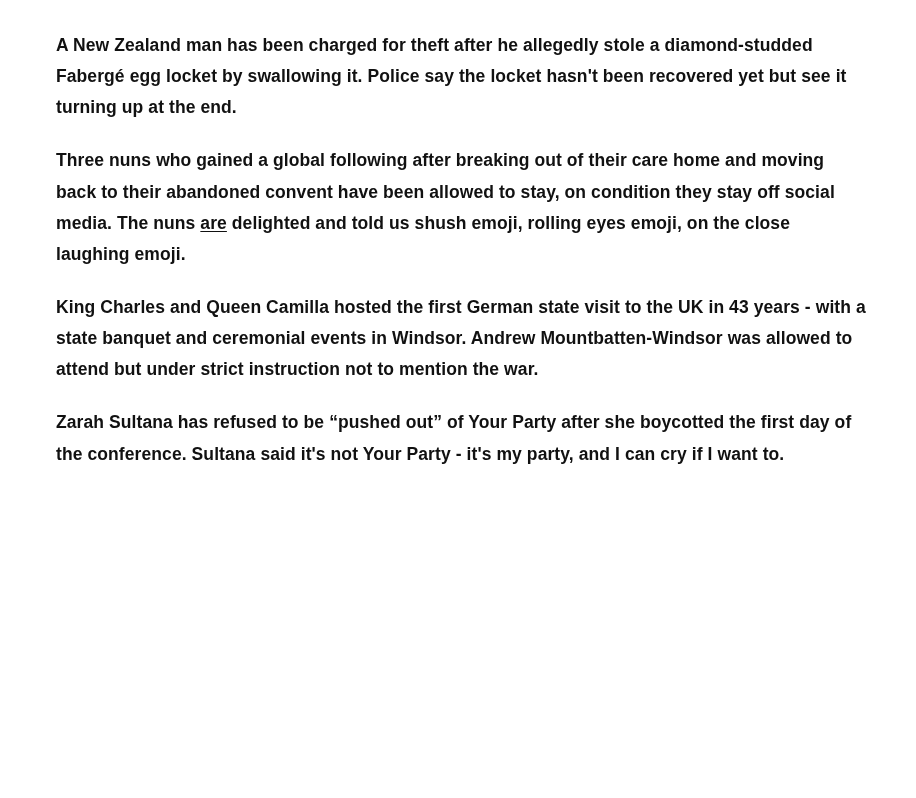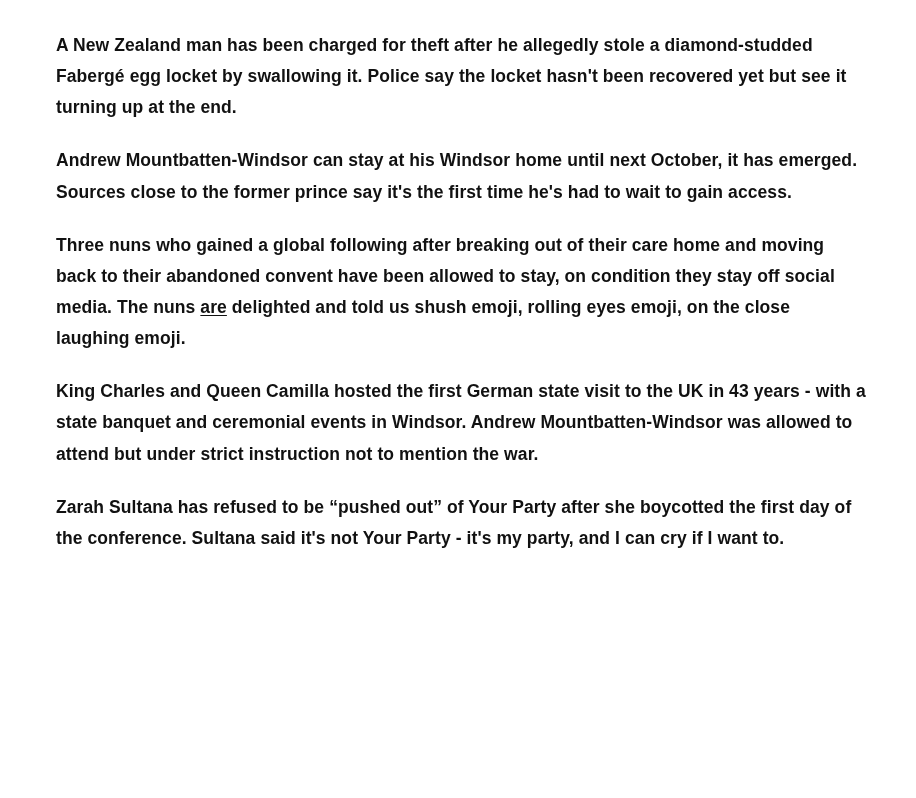--- a/index.html
+++ b/index.html
@@ -36,21 +36,20 @@
     text-underline-offset: 2px;
   }
 </style>
 </head>
 <body>
 
 <div id="document-body">
 
   <p class="paragraph">A New Zealand man has been charged for theft after he allegedly stole a diamond-studded Fabergé egg locket by swallowing it. Police say the locket hasn't been recovered yet but see it turning up at the end.</p>
 
-  <p class="paragraph">Andrew Mountbatten-Windsor can stay at his Windsor home until next October, it has emerged. Sources close to the former prince say it's the first time he's had to wait to gain access.</p>
 
   <p class="paragraph"><span>Three nuns who gained a global following after breaking out of their care home and moving back to their abandoned convent have been allowed to stay, on condition they stay off social media. The nuns </span><span class="underlined">are</span><span> delighted and told us shush emoji, rolling eyes emoji, on the close laughing emoji.</span></p>
 
 
   <p class="paragraph">King Charles and Queen Camilla hosted the first German state visit to the UK in 43 years - with a state banquet and ceremonial events in Windsor. Andrew Mountbatten-Windsor was allowed to attend but under strict instruction not to mention the war.</p>
 
   <p class="paragraph">Zarah Sultana has refused to be “pushed out” of Your Party after she boycotted the first day of the conference. Sultana said it's not Your Party - it's my party, and I can cry if I want to.</p>
 
 </div>
 

